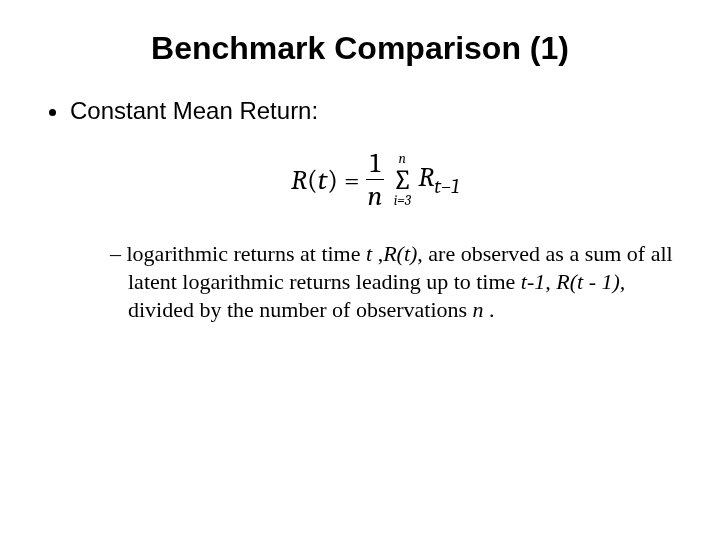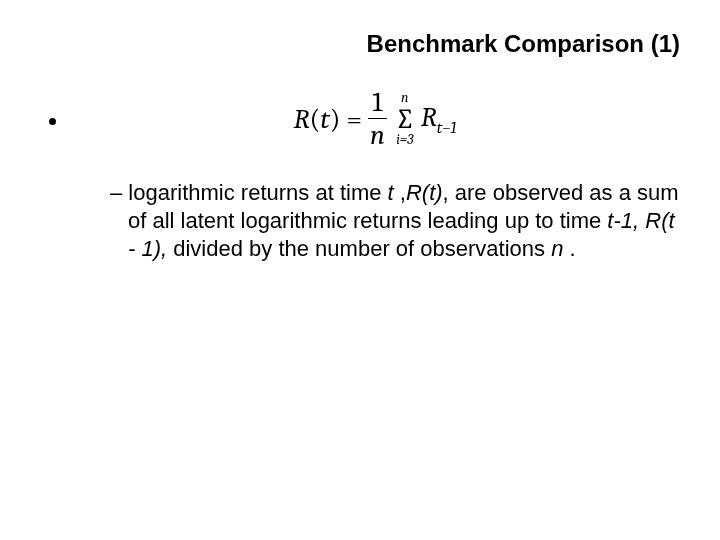--- a/index.html
+++ b/index.html
@@ -9,23 +9,23 @@
     height: 540px;
     background: #ffffff;
     font-family: Arial, Helvetica, sans-serif;
     color: #000000;
   }
   .slide {
     padding: 20px 40px 40px 40px;
     box-sizing: border-box;
   }
   .title {
-    font-size: 24px;
+    font-size: 32px;
     font-weight: bold;
-    text-align: right;
+    text-align: center;
     margin: 10px 0 30px 0;
   }
   ul.bullets {
     list-style: disc;
     padding-left: 30px;
     margin: 0;
   }
   ul.bullets > li {
     font-size: 24px;
     margin-bottom: 22px;
@@ -53,46 +53,48 @@
   .frac .den { border-top: 1.5px solid #000; padding: 2px 2px 0 2px; }
   .sum {
     display: inline-flex;
     flex-direction: column;
     align-items: center;
     line-height: 1;
     margin-left: 2px;
     font-size: 14px;
   }
   .sum .sigma { font-size: 28px; line-height: 1; }
-  .sub { font-size: 16px; vertical-align: sub; }
+  .sub { font-size: 20px; vertical-align: sub; }
   ul.sub-bullets {
     list-style: none;
     padding-left: 40px;
     margin: 0;
   }
   ul.sub-bullets > li {
     font-size: 22px;
     line-height: 1.28;
     text-indent: -18px;
     padding-left: 18px;
+    font-family: Liberation Serif, serif;
   }
   ul.sub-bullets > li::before {
     content: "– ";
   }
   .ital { font-style: italic; }
 </style>
 </head>
 <body>
 
 <div class="slide">
 
   <div class="title">Benchmark Comparison (1)</div>
 
   <ul class="bullets">
     <li>
+      <span>Constant Mean Return:</span>
 
       <div class="eq-wrap">
         <span class="eq">
           <span>
             <span class="ital">R</span>(<span class="ital">t</span>)
           </span>
           <span>=</span>
           <span class="frac">
             <span class="num">1</span>
             <span class="den ital">n</span>

